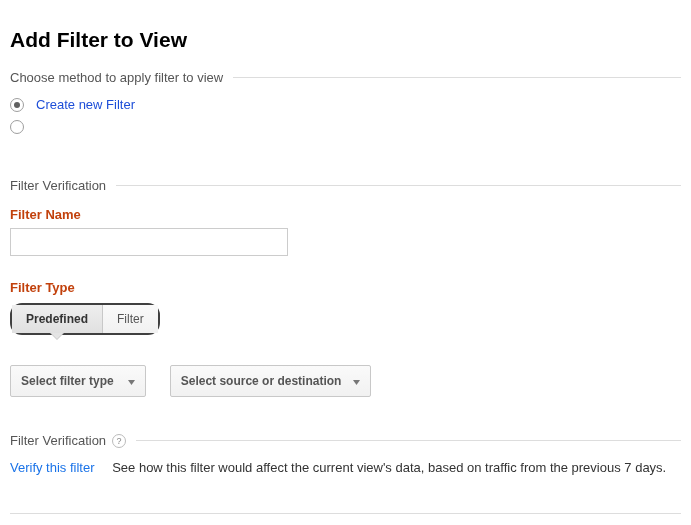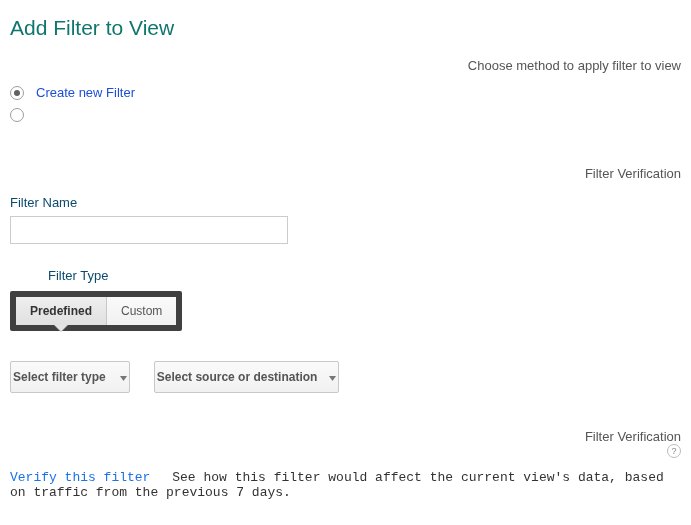--- a/index.html
+++ b/index.html
@@ -7,32 +7,31 @@
     margin: 0;
     padding: 10px;
     font-family: Arial, Helvetica, sans-serif;
     font-size: 13px;
     color: #333;
     background: #fff;
     width: 691px;
   }
   h1 {
     font-size: 21px;
+    font-weight: 700;
+    margin: 18px 0 18px 0;
+    color: #000000;
+  }
+  .section-title {
+    font-size: 13px;
+    color: #555;
     font-weight: 400;
-    margin: 6px 0 18px 0;
-    color: #0f766e;
-  }
-  .section-title {
-    font-size: 13px;
-    color: #555;
-    font-weight: 400;
-    display: flex;
-    align-items: flex-end;
+    display: flex;
+    align-items: center;
     margin: 8px 0 12px 0;
-    flex-direction: column;
   }
   .section-title .line {
     flex: 1;
     height: 1px;
     background: #ddd;
     margin-left: 10px;
   }
   .radio-row {
     display: flex;
     align-items: center;
@@ -53,37 +52,37 @@
     background: #fff;
   }
   .radio-circle.sel::after {
     content: "";
     width: 6px;
     height: 6px;
     border-radius: 50%;
     background: #616161;
   }
   .field-label {
-    font-weight: normal;
+    font-weight: bold;
     font-size: 13px;
     margin: 14px 0 6px 0;
-    color: #0c4a6e;
+    color: #c2410c;
   }
   .text-input {
     width: 278px;
     height: 28px;
     border: 1px solid #ccc;
     padding: 2px 6px;
     font-size: 13px;
     background: #fff;
   }
   .seg-group {
     display: inline-flex;
-    border: 6px solid #404040;
-    border-radius: 2px;
+    border: 2px solid #404040;
+    border-radius: 12px;
     overflow: visible;
     margin-top: 2px;
     position: relative;
   }
   .seg-btn {
     padding: 7px 14px;
     font-size: 12px;
     color: #555;
     background: linear-gradient(#fafafa, #f1f1f1);
     cursor: pointer;
@@ -115,21 +114,21 @@
     border-top: 6px solid #e4e4e4;
   }
   .dropdown-row {
     display: flex;
     gap: 24px;
     margin-top: 30px;
   }
   .dropdown {
     display: inline-flex;
     align-items: center;
-    padding: 8px 2px;
+    padding: 8px 10px;
     border: 1px solid #c8c8c8;
     border-radius: 2px;
     background: linear-gradient(#fafafa, #f1f1f1);
     font-size: 12px;
     color: #555;
     font-weight: bold;
     cursor: pointer;
   }
   .dropdown .caret {
     margin-left: 14px;
@@ -144,21 +143,20 @@
     border-radius: 50%;
     align-items: center;
     justify-content: center;
     font-size: 9px;
     color: #888;
     margin-left: 6px;
   }
   .verify-row {
     margin-top: 8px;
     font-size: 13px;
-    font-family: Liberation Mono, monospace;
   }
   .verify-link {
     color: #1a73e8;
     cursor: pointer;
     margin-right: 14px;
   }
   .verify-desc { color: #333; }
   .bottom-divider {
     height: 1px;
     background: #ddd;
@@ -209,25 +207,25 @@
 <div class="space-28"></div>
 
 <div class="section-title">
   <span>Filter Verification</span>
   <span class="line"></span>
 </div>
 
 <div class="field-label">Filter Name</div>
 <input type="text" class="text-input" value="" style="">
 
-<div class="field-label" style="margin-top:24px;margin-left:38px;">Filter Type</div>
+<div class="field-label" style="margin-top:24px;">Filter Type</div>
 
 <div class="seg-group">
   <div class="seg-btn active">Predefined</div>
-  <div class="seg-btn">Custom</div>
+  <div class="seg-btn">Filter</div>
 </div>
 
 <div class="dropdown-row">
   <div class="dropdown">
     <span>Select filter type</span>
     <span class="caret">
       <svg class="caret-svg" viewBox="0 0 7 5">
           <path d="M0 0 L7 0 L3.5 5 Z" fill="#777"></path>
         </svg>
     </span>

